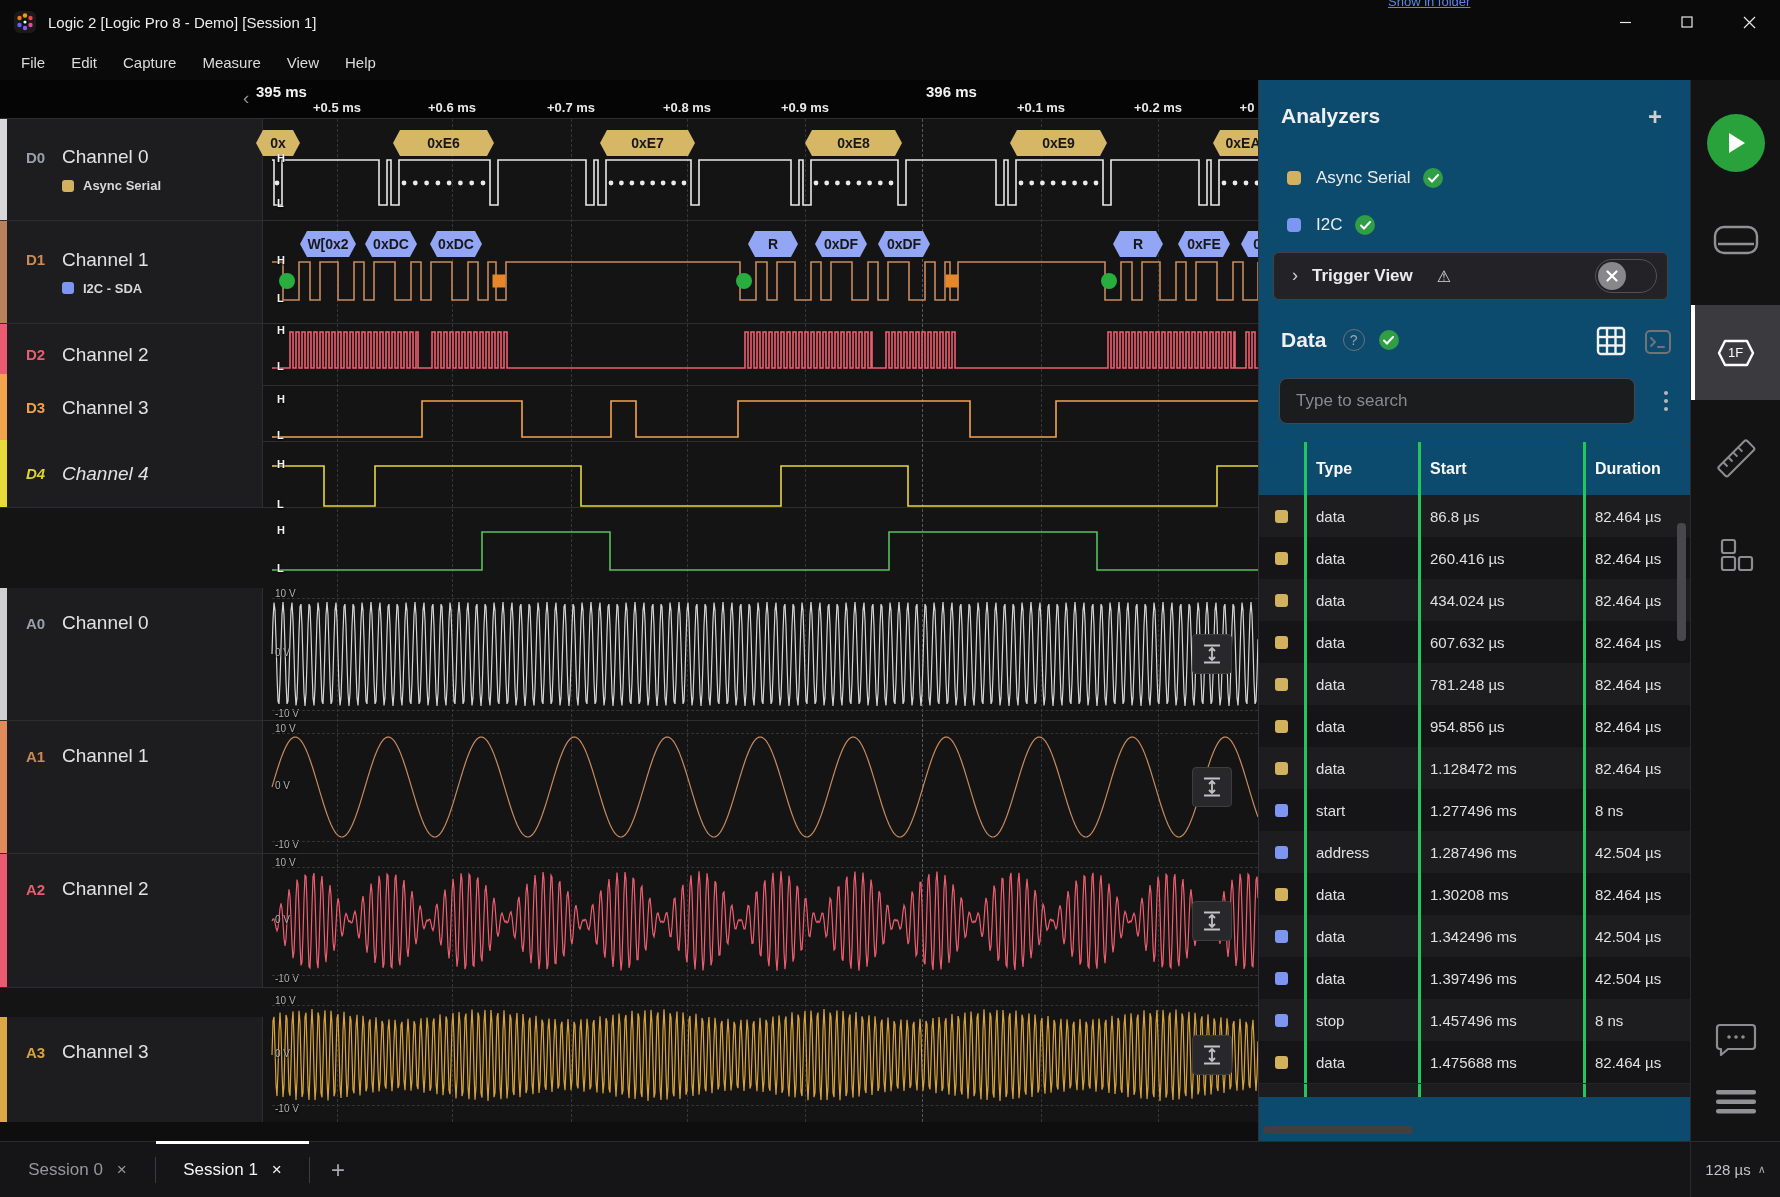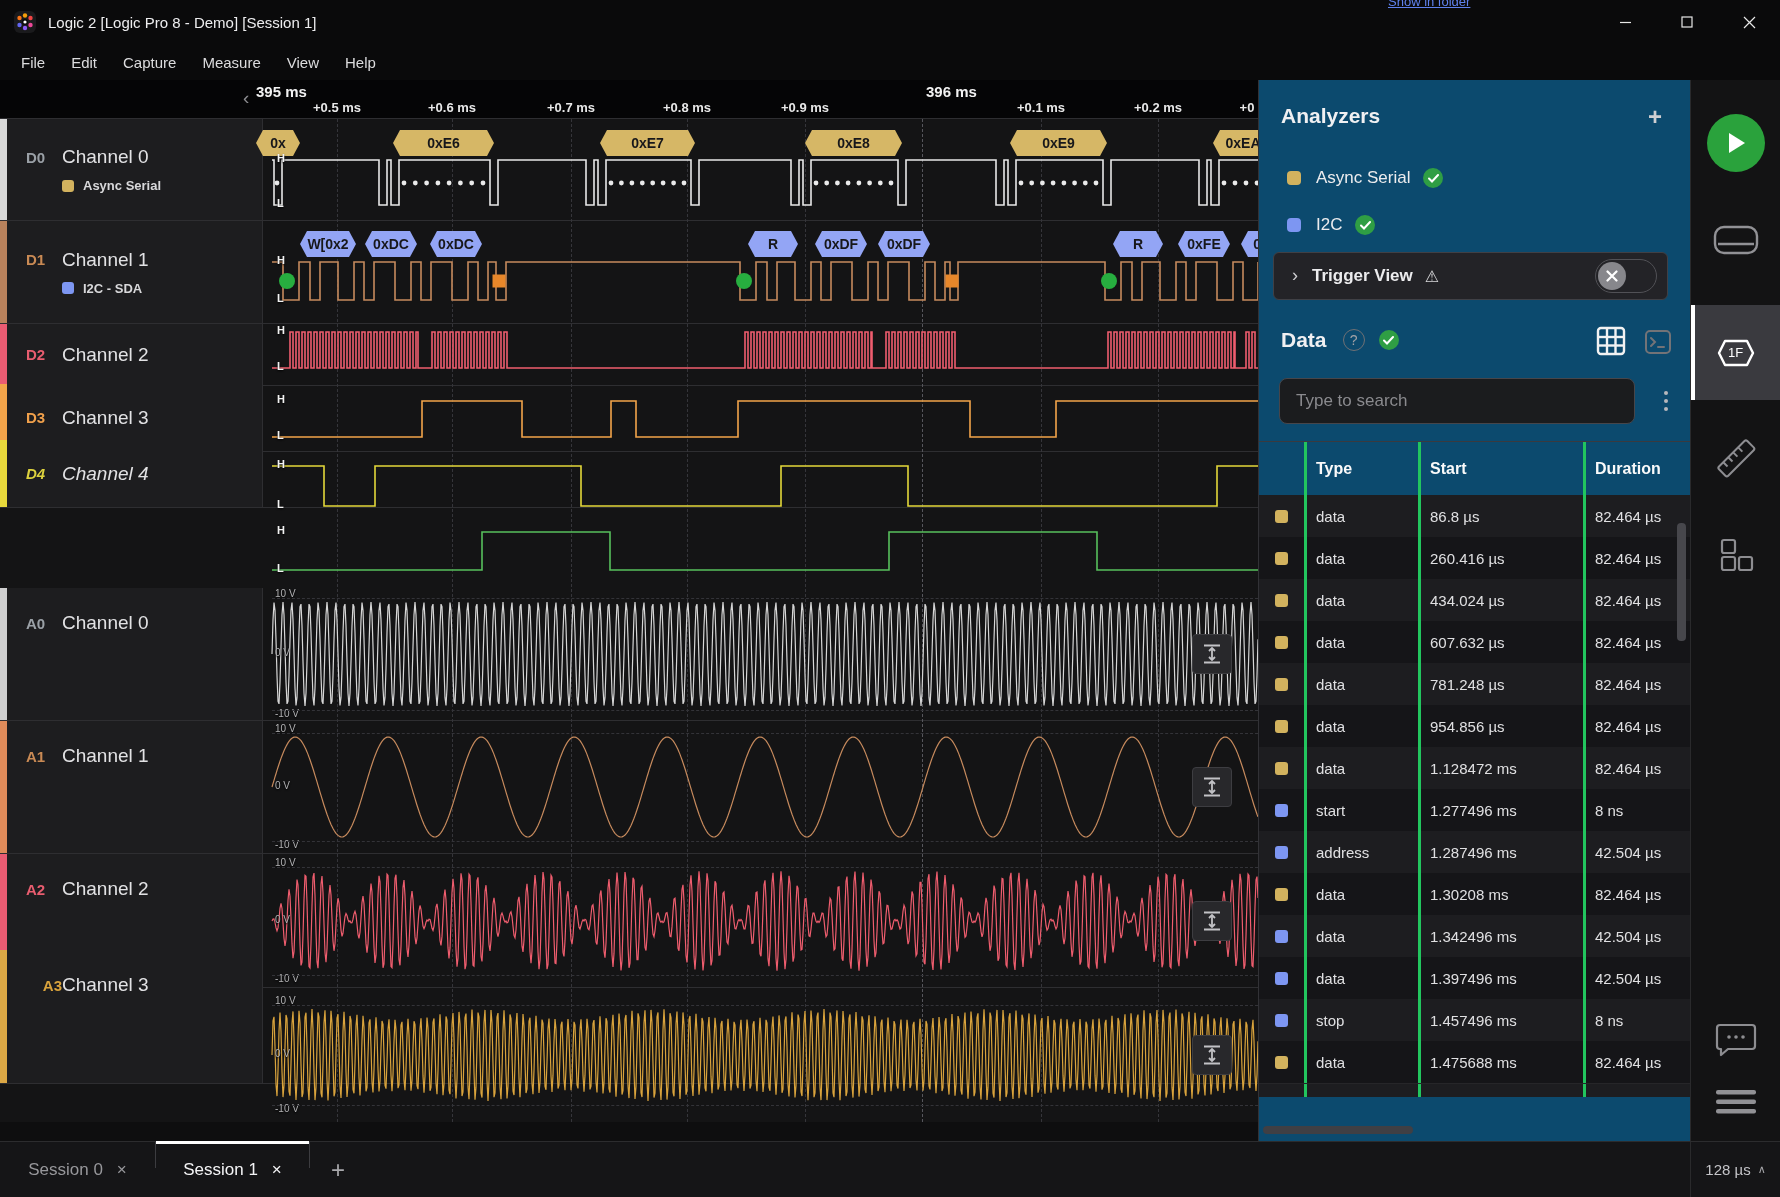--- a/index.html
+++ b/index.html
@@ -61,21 +61,21 @@
             color:#cfcfd2;font-size:24px;font-weight:bold}
   .an-row{margin:0 0 0 28px;display:flex;align-items:center}
   .an-row.first{margin-top:40px}
   .an-row.second{margin-top:27px}
   .an-sq{width:14px;height:14px;border-radius:4px;margin-right:15px}
   .an-name{font-size:17px;color:#ececee;margin-right:13px}
   .check{width:20px;height:20px;border-radius:50%;background:#2f9e44;display:flex;align-items:center;justify-content:center}
   .trigger-box{margin:17px 22px 0 14px;height:48px;background:#232327;border:1px solid #404045;border-radius:6px;
                display:flex;align-items:center;padding:0 12px;position:relative}
   .trig-chev{font-size:18px;color:#cfcfd2;margin:0 14px 2px 6px}
-  .trig-label{font-size:17px;font-weight:bold;color:#ececee;margin-right:12px}
+  .trig-label{font-size:17px;font-weight:bold;color:#ececee;margin-right:24px}
   .trig-warn{font-size:16px;color:#d8d8da}
   .pill{position:absolute;right:10px;width:62px;height:34px;border:1px solid #515156;border-radius:17px;display:flex;align-items:center;padding-left:2px}
   .pill-knob{width:28px;height:28px;border-radius:50%;background:#87878c;display:flex;align-items:center;justify-content:center}
   .data-head{margin:28px 0 0 22px;display:flex;align-items:center;position:relative}
   .help-circ{width:22px;height:22px;border-radius:50%;border:1.5px solid #6f7074;color:#a2a2a6;font-size:14px;
              display:flex;align-items:center;justify-content:center;margin-left:16px}
   .data-head .check{margin-left:14px}
   .grid-icon{position:absolute;right:64px;top:-2px}
   .term-icon{position:absolute;right:18px;top:0}
   .search-row{margin:26px 22px 0 20px;display:flex;align-items:center;position:relative}
@@ -103,21 +103,21 @@
   .strip-item{position:absolute;left:0;width:89px;display:flex;align-items:center;justify-content:center}
   .play-btn{width:58px;height:58px;border-radius:50%;background:#2aa23c;display:flex;align-items:center;justify-content:center}
   .strip-tile{position:absolute;left:0;top:225px;width:89px;height:95px;background:#3a3a3f;
               display:flex;align-items:center;justify-content:center}
   .tile-bar{position:absolute;left:0;top:0;bottom:0;width:4px;background:#ffffff}
   .hexwrap{position:relative;display:flex;align-items:center;justify-content:center}
   .hex-label{position:absolute;font-size:13px;font-weight:normal;color:#fff}
 
   
   .bottombar{height:56px;background:#151517;border-top:1px solid #2c2c2e;display:flex}
-  .sessions{width:1690px;display:flex;position:relative}
+  .sessions{width:1690px;display:flex;align-items:center;position:relative}
   .tab{height:56px;display:flex;align-items:center;justify-content:center;font-size:17px;position:relative}
   .tab .lbl{margin-right:14px}
   .tab .x{font-size:17px}
   .tab.inactive{color:#97979b;width:155px}
   .tab.active{color:#f4f4f6;width:153px}
   .tab-indicator{position:absolute;top:-1px;left:0;width:100%;height:3px;background:#ffffff}
   .tab-sep{width:1px;height:26px;background:#3c3c40}
   .newtab{width:56px;height:56px;display:flex;align-items:center;justify-content:center;color:#a8a8ac;font-size:24px}
   .statusbox{width:90px;border-left:1px solid #2a2a2c;display:flex;align-items:center;justify-content:center;
              font-size:15px;color:#c4c4c8;gap:7px}
@@ -215,21 +215,21 @@
         </div>
         <div class="ch-row" style="top: 205px; height: 62px;">
           <div class="ch-strip" style="background: rgb(234, 91, 114);"></div>
           <div class="label-col">
             <div class="ch-id-row">
               <span class="ch-id" style="color: rgb(232, 93, 111);">D2</span>
               <span class="ch-name">Channel 2</span>
             </div>
           </div>
         </div>
-        <div class="ch-row" style="top: 265px; height: 68px;">
+        <div class="ch-row" style="top: 255px; height: 68px;">
           <div class="ch-strip" style="background: rgb(242, 164, 74);"></div>
           <div class="label-col">
             <div class="ch-id-row">
               <span class="ch-id" style="color: rgb(240, 160, 75);">D3</span>
               <span class="ch-name">Channel 3</span>
             </div>
           </div>
         </div>
         <div class="ch-row" style="top: 321px; height: 68px; font-style: italic;">
           <div class="ch-strip" style="background: rgb(232, 217, 60);"></div>
@@ -260,21 +260,21 @@
         </div>
         <div class="ch-row" style="top: 735px; height: 134px;">
           <div class="ch-strip" style="background: rgb(234, 91, 114);"></div>
           <div class="label-col analog">
             <div class="ch-id-row">
               <span class="ch-id" style="color: rgb(232, 93, 111);">A2</span>
               <span class="ch-name">Channel 2</span>
             </div>
           </div>
         </div>
-        <div class="ch-row" style="top: 831px; height: 134px; text-align: right;">
+        <div class="ch-row" style="top: 898px; height: 134px;">
           <div class="ch-strip" style="background: rgb(220, 168, 69);"></div>
           <div class="label-col analog">
             <div class="ch-id-row">
               <span class="ch-id" style="color: rgb(217, 163, 60);">A3</span>
               <span class="ch-name">Channel 3</span>
             </div>
           </div>
         </div>
         <div class="gridline" style="left: 337px;"></div>
         <div class="gridline" style="left: 452px;"></div>

